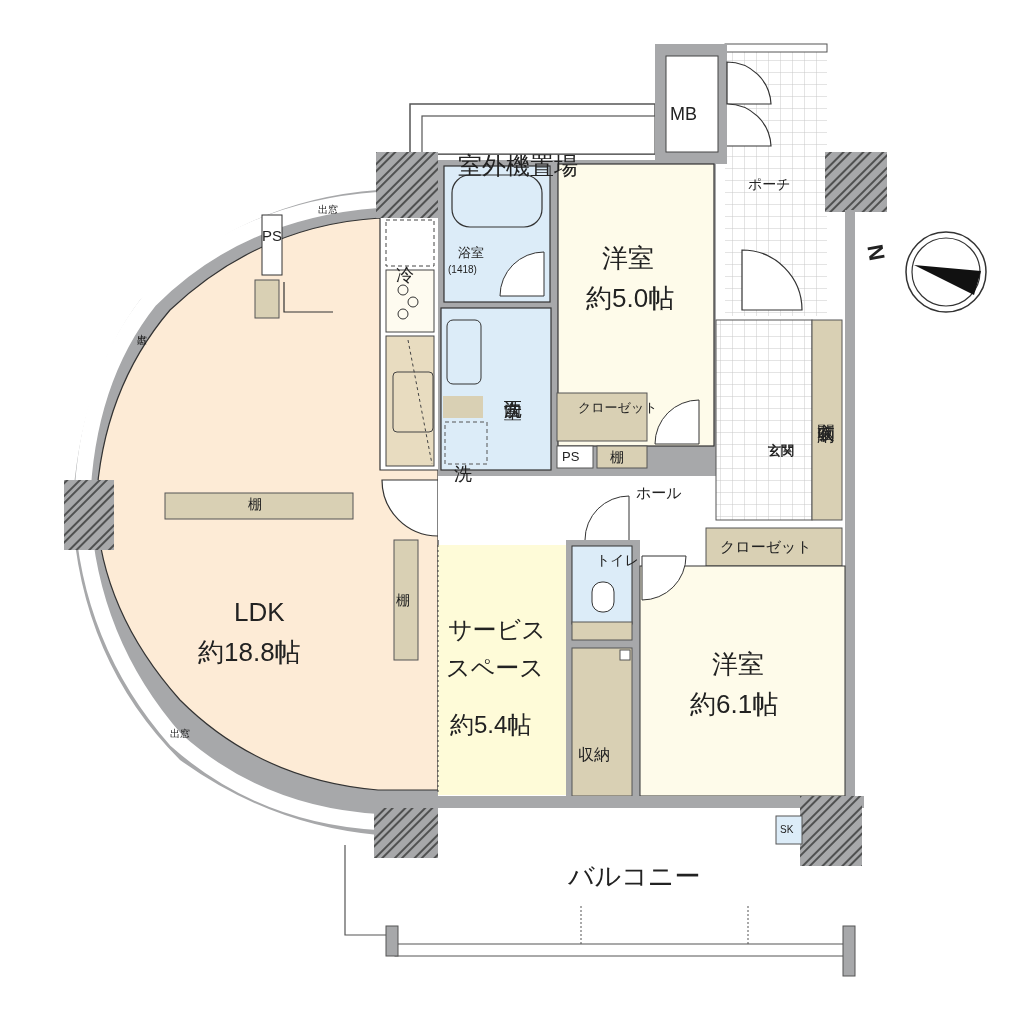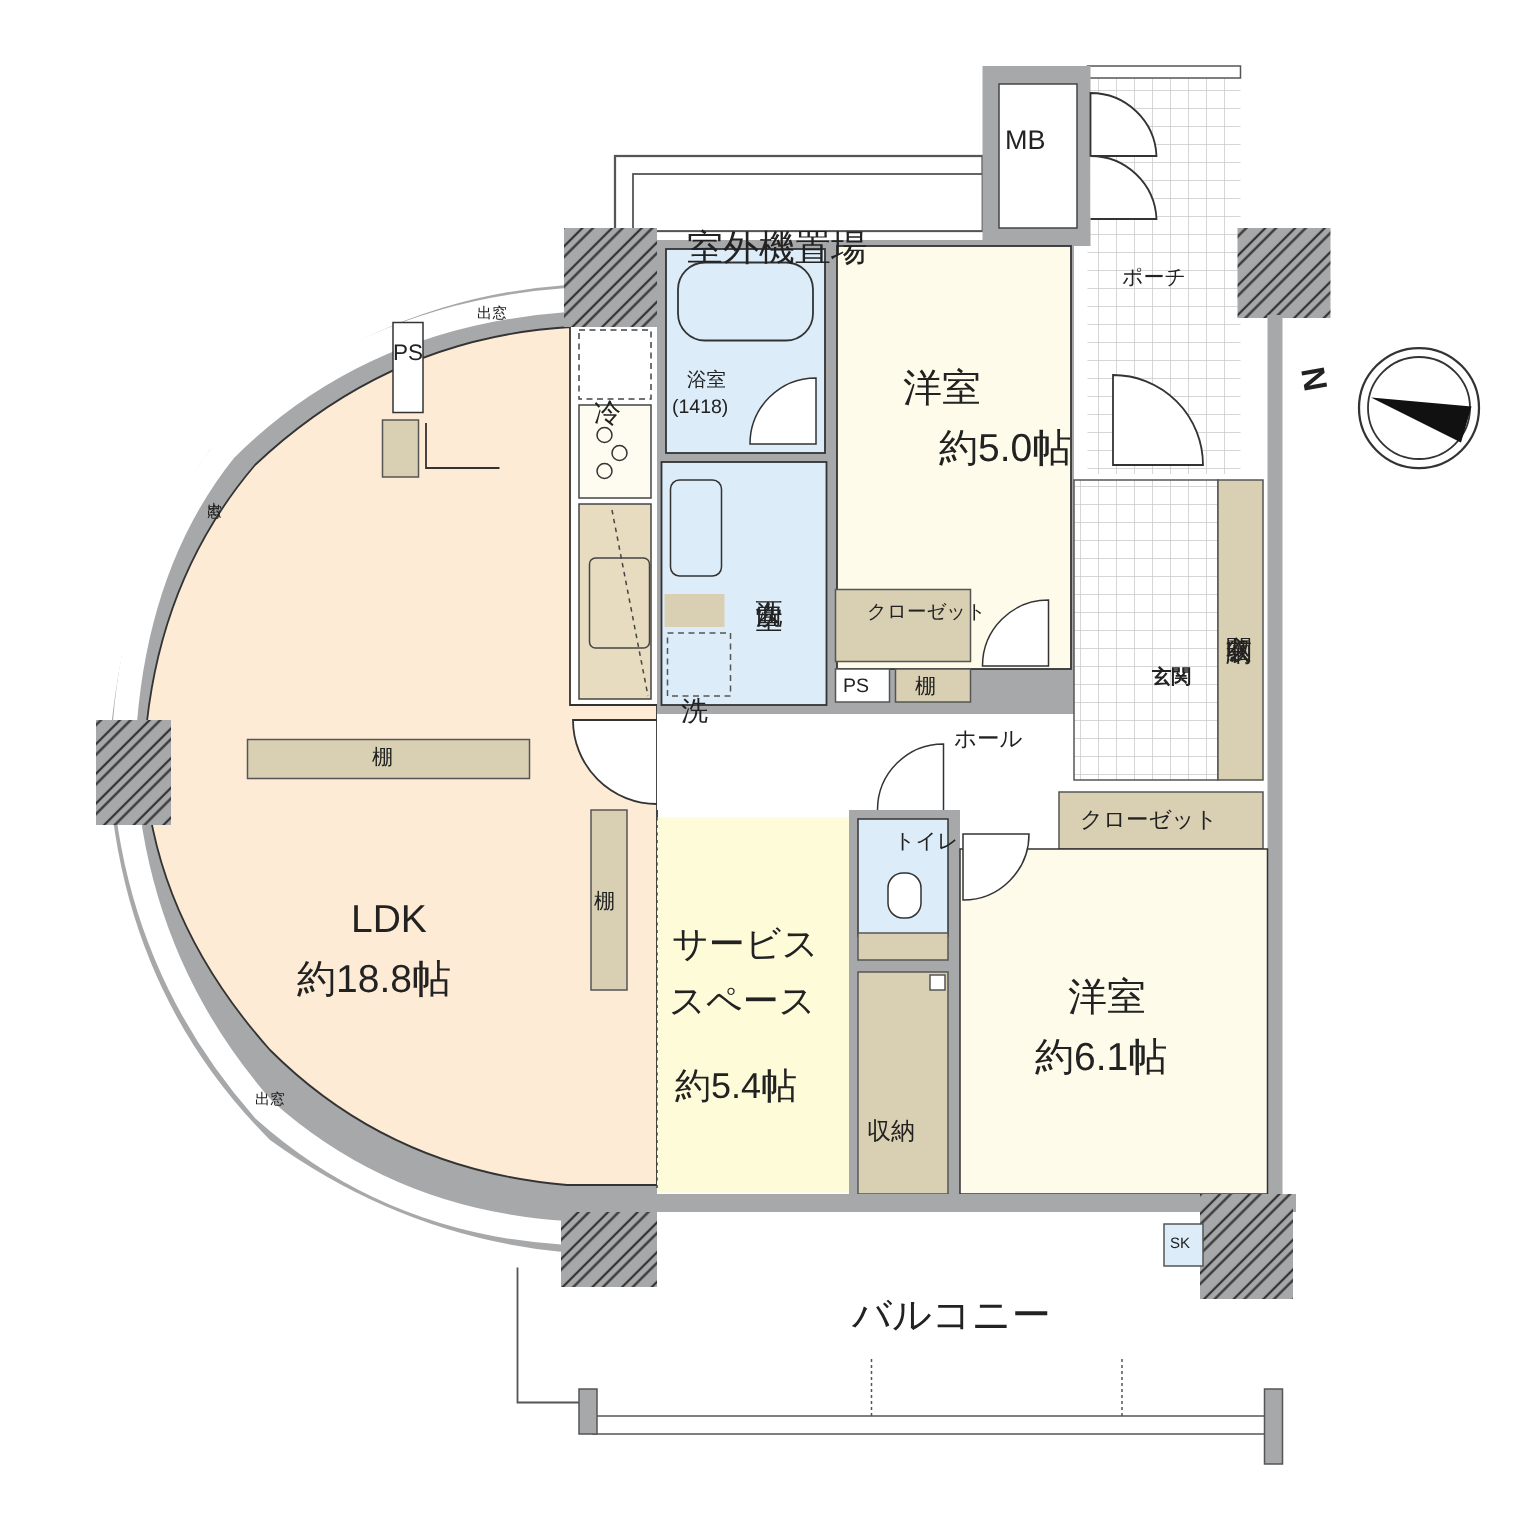--- a/index.html
+++ b/index.html
@@ -136,32 +136,32 @@
   </g>
 
   <g>
     <circle cx="946" cy="272" r="40" fill="#fff" stroke="#333" stroke-width="1.5"></circle>
     <circle cx="946" cy="272" r="34" fill="#fff" stroke="#333" stroke-width="1.2"></circle>
     <path d="M914 265 L981 271 L974 295 Z" fill="#111"></path>
   </g>
 </svg>
 
 <div class="lbl mid" style="left:458px;top:118px;font-size:24px;">室外機置場</div>
-<div class="lbl sm" style="left:670px;top:83px;font-size:18px;">MB</div>
+<div class="lbl sm" style="left:670px;top:104px;font-size:18px;">MB</div>
 <div class="lbl sm" style="left:748px;top:176px;">ポーチ</div>
 <div class="lbl" style="left:868px;top:240px;font-size:22px;font-weight:bold;transform:rotate(80deg);">N</div>
 
 <div class="lbl mid" style="left:396px;top:231px;">冷</div>
 <div class="lbl sm" style="left:458px;top:246px;font-size:13px;">浴室</div>
-<div class="lbl sm" style="left:448px;top:264px;font-size:13px;">(1418)</div>
+<div class="lbl sm" style="left:448px;top:264px;font-size:10px;">(1418)</div>
 <div class="lbl mid vert" style="left:502px;top:352px;">洗面室</div>
 <div class="lbl mid" style="left:454px;top:430px;">洗</div>
 
 <div class="lbl big" style="left:602px;top:244px;">洋室</div>
-<div class="lbl big" style="left:586px;top:284px;margin-left:40px;">約5.0帖</div>
+<div class="lbl big" style="left:586px;top:284px;">約5.0帖</div>
 <div class="lbl sm" style="left:578px;top:398px;font-size:13px;line-height:1.5;"><span>クローゼット</span></div>
 <div class="lbl sm" style="left:562px;top:450px;font-size:13px;">PS</div>
 <div class="lbl sm" style="left:610px;top:449px;">棚</div>
 <div class="lbl sm" style="left:636px;top:484px;font-size:15px;">ホール</div>
 
 <div class="lbl mid" style="left:768px;top:410px;font-size:13px;font-weight:bold;">玄関</div>
 <div class="lbl mid vert" style="left:816px;top:376px;font-size:17px;">玄関収納</div>
 <div class="lbl sm" style="left:720px;top:538px;font-size:15px;">クローゼット</div>
 
 <div class="lbl sm" style="left:262px;top:228px;font-size:15px;width:20px;word-break:break-all;white-space:normal;line-height:1.1;">PS</div>

